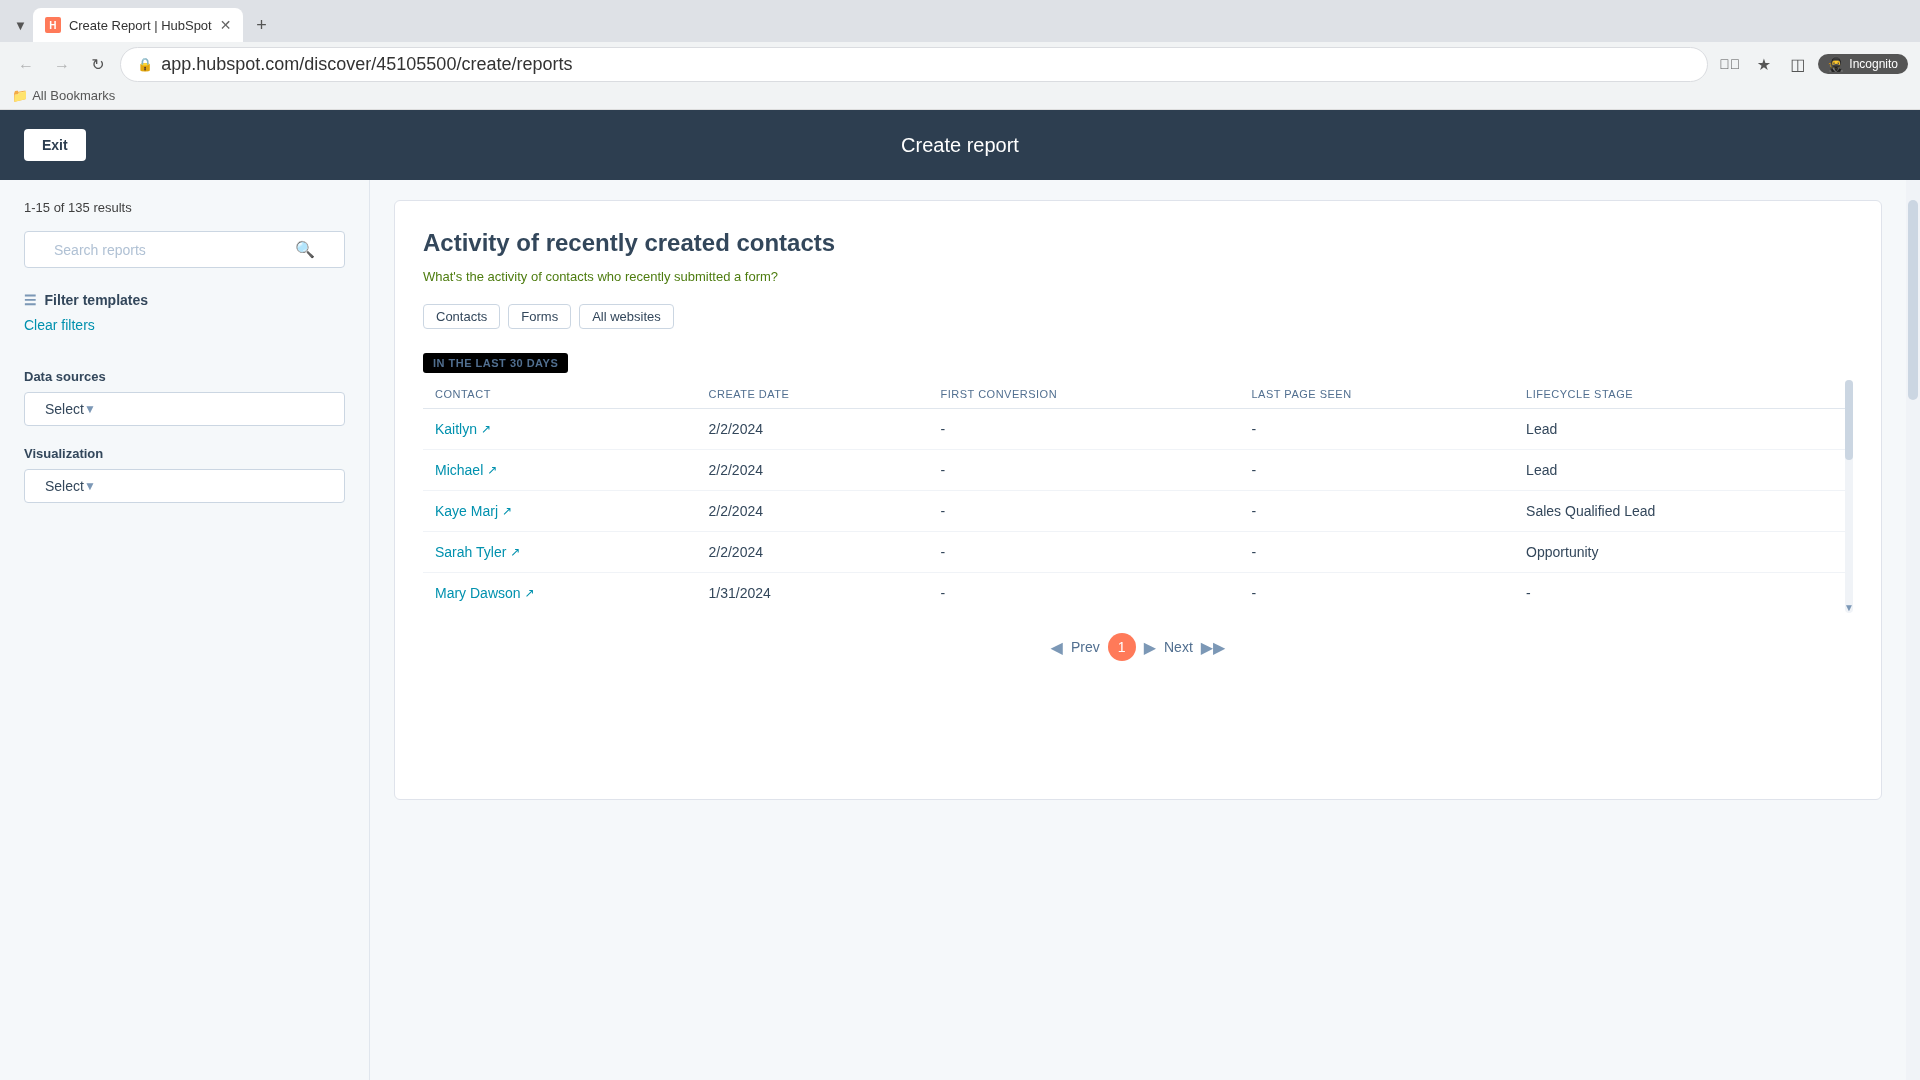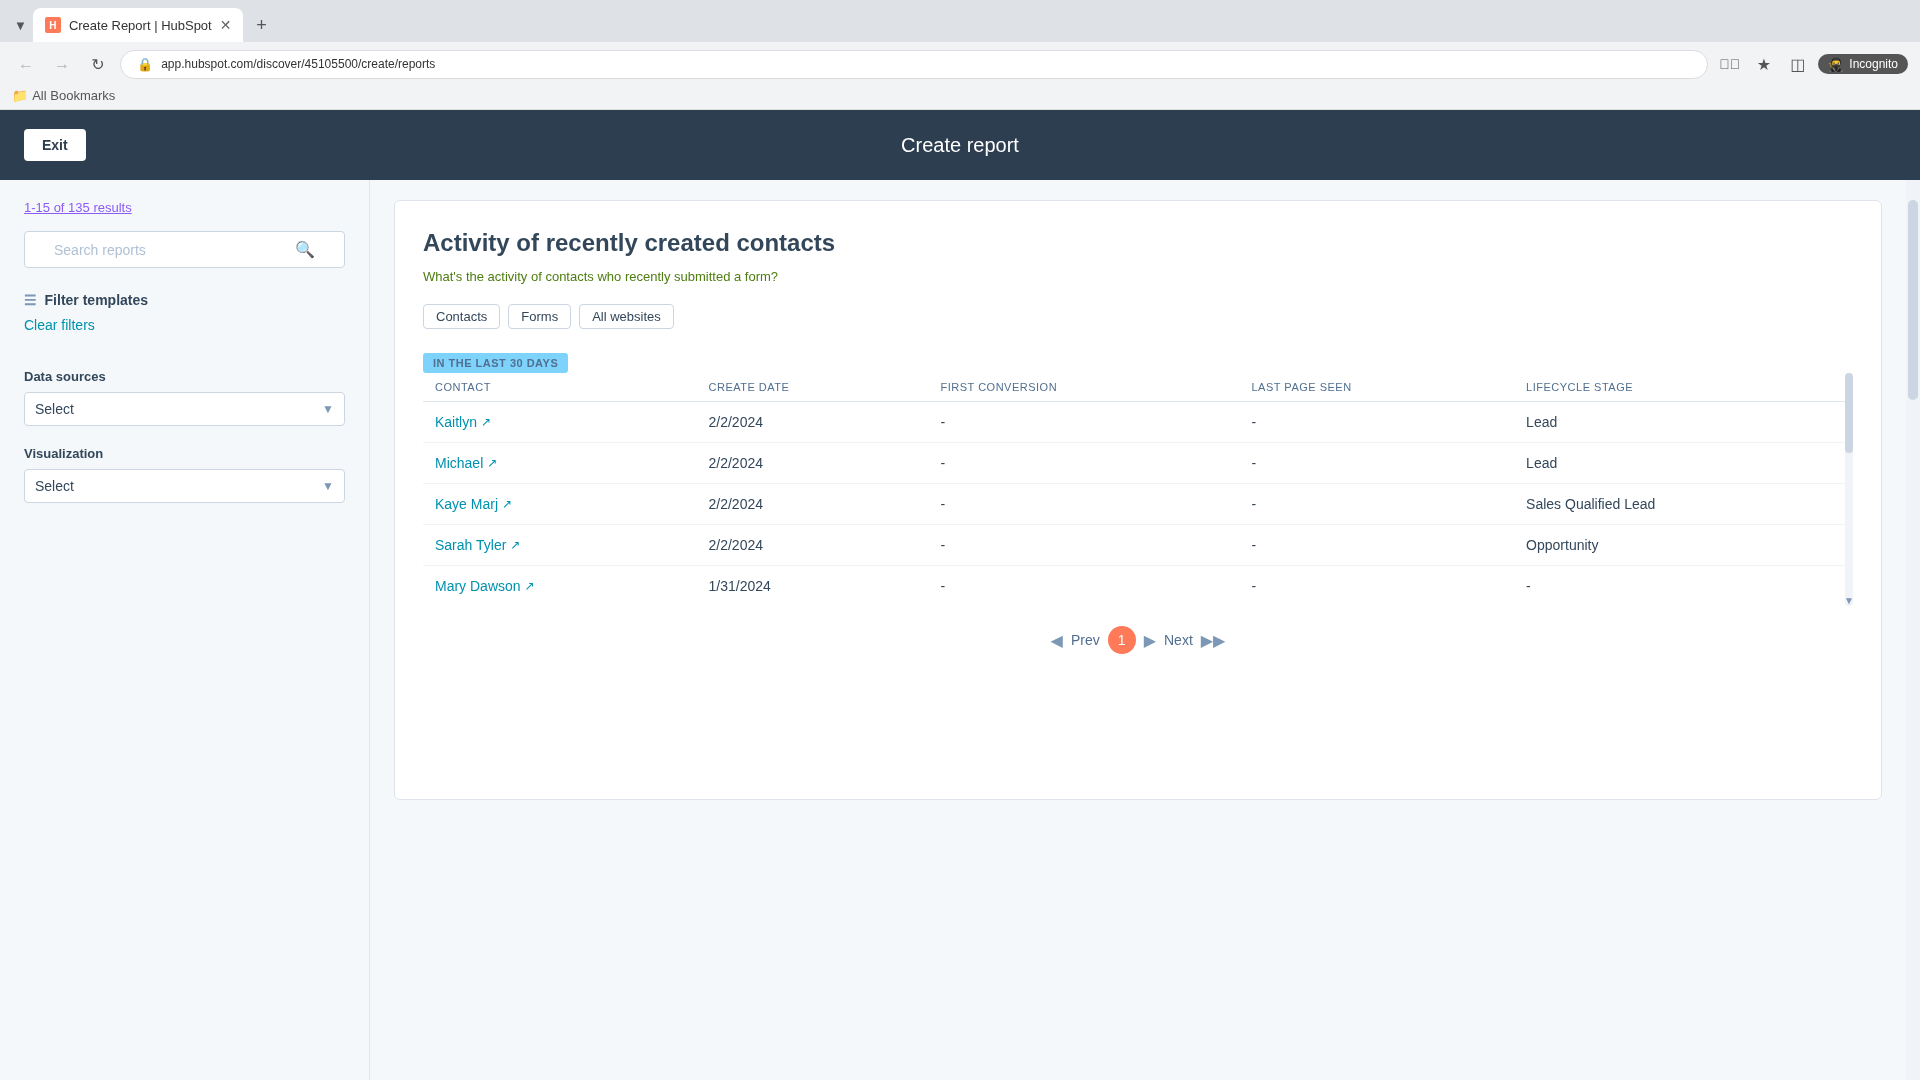--- a/index.html
+++ b/index.html
@@ -11,64 +11,64 @@
     .browser-tab { display: flex; align-items: center; background: white; border-radius: 8px 8px 0 0; padding: 0 12px; height: 34px; min-width: 200px; max-width: 280px; font-size: 13px; color: #333; gap: 8px; }
     .browser-tab-favicon { width: 16px; height: 16px; background: #ff7a59; border-radius: 2px; display: flex; align-items: center; justify-content: center; font-size: 10px; color: white; font-weight: bold; flex-shrink: 0; }
     .browser-tab-title { flex: 1; overflow: hidden; text-overflow: ellipsis; white-space: nowrap; font-size: 13px; }
     .browser-tab-close { cursor: pointer; color: #666; font-size: 14px; }
     .browser-tab-new { width: 28px; height: 28px; display: flex; align-items: center; justify-content: center; border-radius: 50%; cursor: pointer; color: #555; font-size: 18px; margin-left: 4px; }
 
     .browser-toolbar { display: flex; align-items: center; background: #f1f3f4; padding: 6px 12px; gap: 8px; height: 44px; }
     .browser-nav-btn { width: 28px; height: 28px; display: flex; align-items: center; justify-content: center; border-radius: 50%; cursor: pointer; color: #555; font-size: 16px; border: none; background: none; }
     .browser-nav-btn.disabled { opacity: 0.4; cursor: default; }
     .browser-address-bar { flex: 1; background: white; border-radius: 20px; padding: 6px 16px; font-size: 14px; color: #333; display: flex; align-items: center; gap: 8px; border: 1px solid #dadce0; }
-    .browser-address-url { flex: 1; font-size: 12px; color: #333; }
+    .browser-address-url { flex: 1; font-size: 18px; color: #333; }
     .browser-toolbar-actions { display: flex; align-items: center; gap: 6px; }
     .browser-toolbar-icon { width: 28px; height: 28px; display: flex; align-items: center; justify-content: center; border-radius: 50%; cursor: pointer; color: #555; font-size: 16px; }
     .incognito-badge { display: flex; align-items: center; gap: 4px; background: #555; color: white; border-radius: 12px; padding: 2px 10px; font-size: 12px; cursor: pointer; }
     .bookmarks-bar { background: #f1f3f4; padding: 2px 12px 6px; font-size: 13px; color: #555; display: flex; align-items: center; gap: 4px; border-bottom: 1px solid #ddd; }
 
     
     .app-header { background: #2d3e50; display: flex; align-items: center; padding: 0 24px; height: 70px; position: relative; }
     .exit-btn { background: white; color: #2d3e50; border: none; border-radius: 4px; padding: 8px 18px; font-size: 14px; font-weight: 600; cursor: pointer; }
     .header-title { position: absolute; left: 50%; transform: translateX(-50%); color: white; font-size: 20px; font-weight: 500; }
 
     
     .main-layout { display: flex; height: calc(1080px - 42px - 44px - 26px - 56px); }
 
     
     .sidebar { width: 370px; flex-shrink: 0; background: #f5f8fa; padding: 20px 24px; border-right: 1px solid #e0e6ed; overflow-y: auto; }
-    .results-count { font-size: 13px; color: #8b5cf6; margin-bottom: 16px; text-decoration: underline; }
+    .results-count { font-size: 13px; color: #404040; margin-bottom: 16px; }
     .search-box { display: flex; align-items: center; background: white; border: 1px solid #cbd6e2; border-radius: 4px; padding: 8px 29px; margin-bottom: 24px; gap: 8px; }
     .search-input { border: none; outline: none; flex: 1; font-size: 14px; color: #33475b; background: transparent; }
     .search-input::placeholder { color: #b0c1d4; }
     .search-icon { color: #7c98b6; font-size: 16px; cursor: pointer; }
 
     .filter-section { margin-bottom: 16px; }
     .filter-header { display: flex; align-items: center; gap: 8px; font-size: 14px; font-weight: 600; color: #33475b; margin-bottom: 8px; }
     .filter-icon { color: #7c98b6; }
     .clear-filters { color: #0091ae; font-size: 14px; cursor: pointer; margin-bottom: 20px; display: inline-block; text-decoration: none; }
 
     .filter-group { margin-bottom: 20px; }
     .filter-label { font-size: 13px; font-weight: 600; color: #33475b; margin-bottom: 8px; }
-    .select-dropdown { display: flex; align-items: center; justify-content: space-between; background: white; border: 1px solid #cbd6e2; border-radius: 4px; padding: 8px 10px; cursor: pointer; }
+    .select-dropdown { display: flex; align-items: center; justify-content: flex-start; background: white; border: 1px solid #cbd6e2; border-radius: 4px; padding: 8px 20px; cursor: pointer; }
     .select-dropdown-text { font-size: 14px; color: #33475b; }
     .select-dropdown-arrow { color: #7c98b6; font-size: 12px; }
 
     
     .content-area { flex: 1; padding: 20px 24px; overflow-y: auto; }
     .report-card { background: white; border: 1px solid #dfe3eb; border-radius: 6px; padding: 28px; min-height: 600px; }
 
     .report-title { font-size: 24px; font-weight: 700; color: #33475b; margin-bottom: 12px; }
     .report-description { font-size: 13px; color: #4d7c0f; margin-bottom: 20px; }
 
     .report-tags { display: flex; gap: 8px; margin-bottom: 24px; flex-wrap: wrap; }
     .tag { border: 1px solid #cbd6e2; border-radius: 4px; padding: 4px 12px; font-size: 13px; color: #33475b; background: white; }
 
-    .period-label { display: inline-block; background: #7dd3fc; border-radius: 3px; padding: 4px 10px; font-size: 11px; font-weight: 700; color: #516f90; letter-spacing: 0.5px; text-transform: uppercase; margin-bottom: 0; }
+    .period-label { display: inline-block; background: #000000; border-radius: 3px; padding: 4px 10px; font-size: 11px; font-weight: 700; color: #516f90; letter-spacing: 0.5px; text-transform: uppercase; margin-bottom: 7px; }
 
     .data-table { width: 100%; border-collapse: collapse; }
     .data-table th { text-align: left; font-size: 11px; font-weight: 400; color: #516f90; text-transform: uppercase; letter-spacing: 0.5px; padding: 8px 12px; border-bottom: 1px solid #e0e6ed; }
     .data-table td { padding: 12px 12px; font-size: 14px; color: #33475b; border-bottom: 1px solid #f0f3f7; vertical-align: middle; }
     .data-table tr:last-child td { border-bottom: none; }
     .contact-link { color: #0091ae; text-decoration: none; display: flex; align-items: center; gap: 4px; }
     .external-icon { font-size: 12px; color: #0091ae; }
     .dash-cell { color: #b0c1d4; }
 
     

